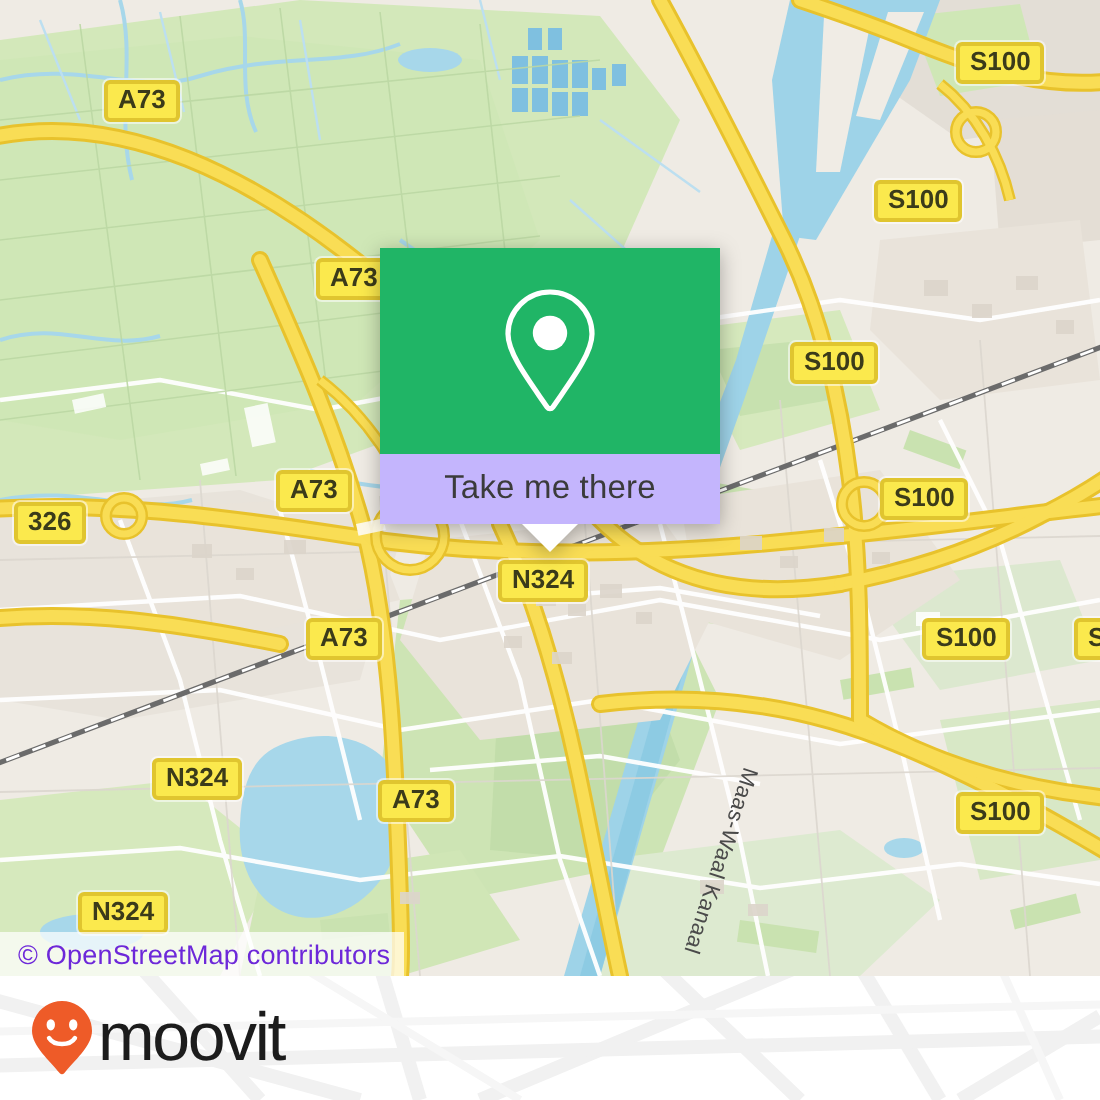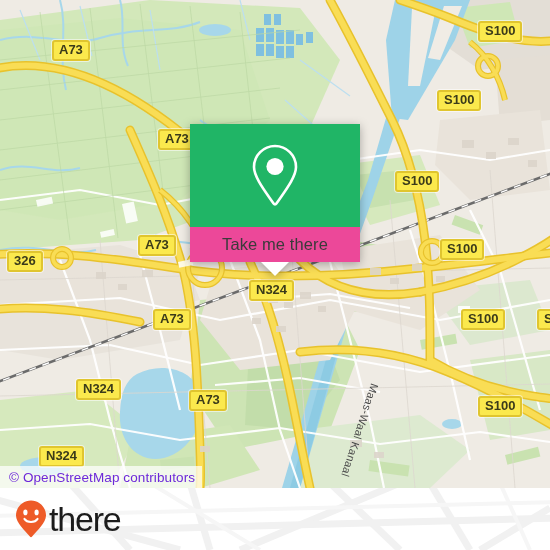--- a/index.html
+++ b/index.html
@@ -57,21 +57,21 @@
   }
   #callout-head {
     height: 103px;
     background: #20b566;
     display: flex;
     align-items: center;
     justify-content: center;
   }
   #callout-body {
     height: 35px;
-    background: #ec4899;
+    background: #c4b5fd;
     display: flex;
     align-items: center;
     justify-content: center;
   }
   #callout-label {
     font-size: 16.5px;
     color: #3b3b3b;
     letter-spacing: 0.1px;
   }
   #callout-tail {
@@ -414,18 +414,18 @@
       </g>
     </svg>
     <div id="footer-inner">
       <div id="brand">
         <svg width="34" height="40" viewBox="0 0 34 40">
           <path d="M17 1.5 C8.7 1.5 2 8.2 2 16.5 C2 24 11 31.5 15.9 37.6 C16.5 38.3 17.5 38.3 18.1 37.6 C23 31.5 32 24 32 16.5 C32 8.2 25.3 1.5 17 1.5 Z" fill="#ee5b28"></path>
           <ellipse cx="11.4" cy="13.4" rx="2.1" ry="2.8" fill="#ffffff"></ellipse>
           <ellipse cx="22.6" cy="13.4" rx="2.1" ry="2.8" fill="#ffffff"></ellipse>
           <path d="M10.5 20 C13 24 21 24 23.5 20" fill="none" stroke="#ffffff" stroke-width="2.2" stroke-linecap="round"></path>
         </svg>
-        <span id="brand-word">there</span>
+        <span id="brand-word">moovit</span>
       </div>
     </div>
   </div>
 
 </div>
 
 </body></html>

